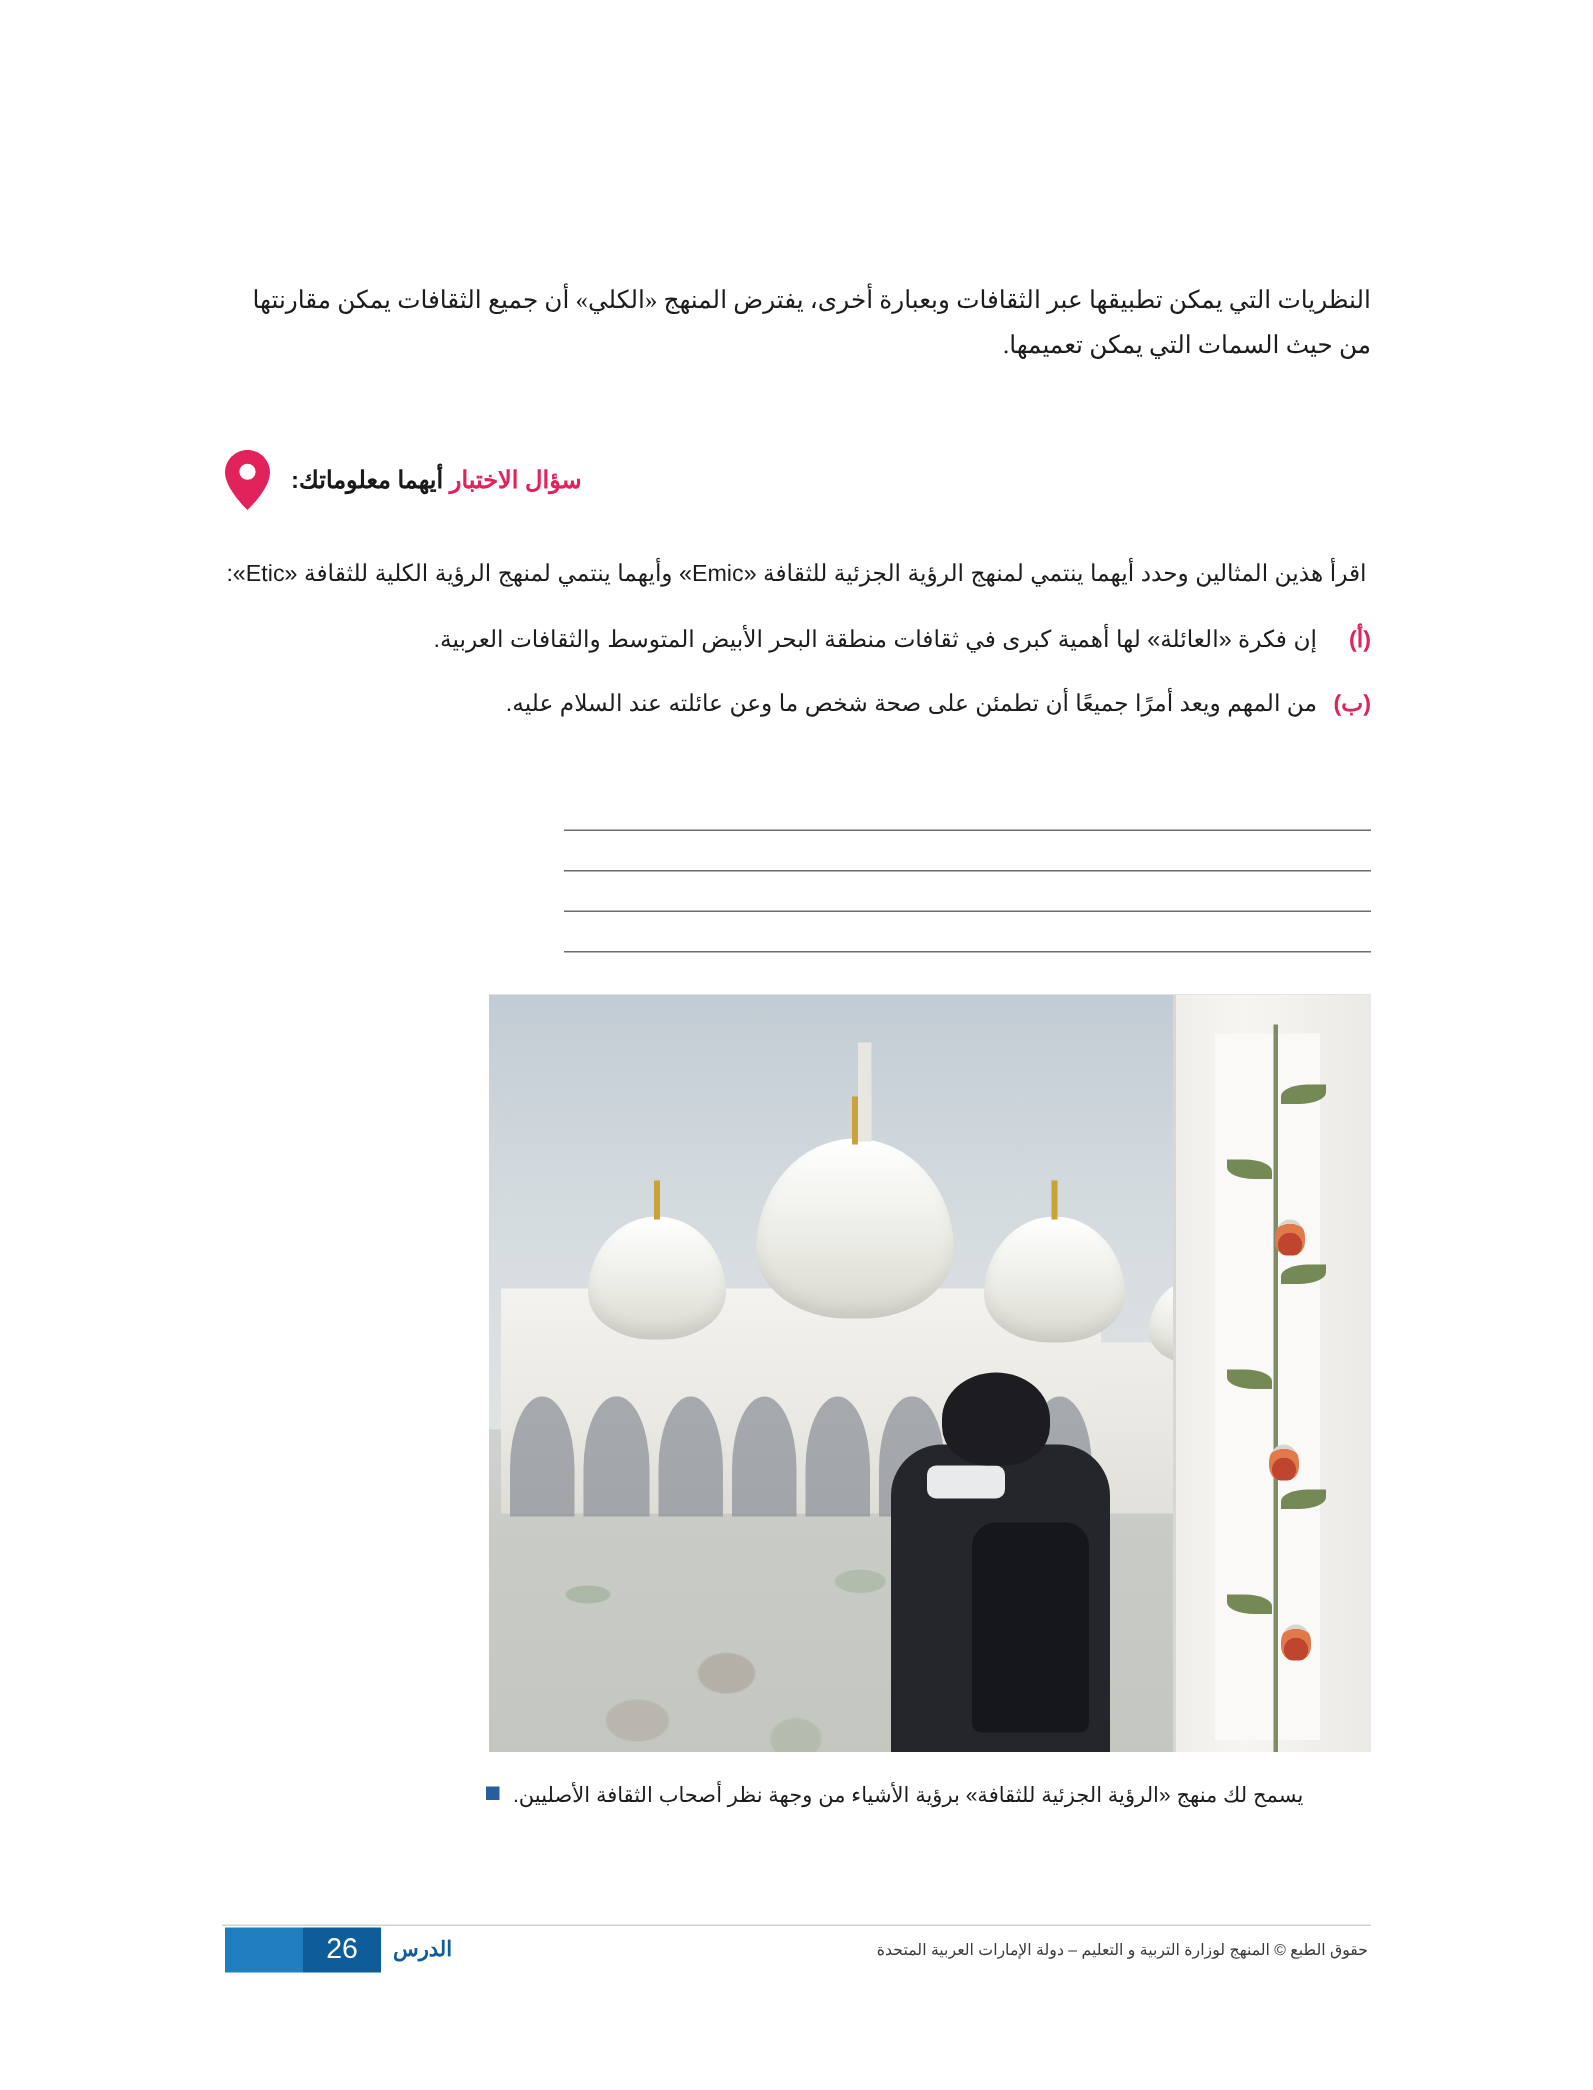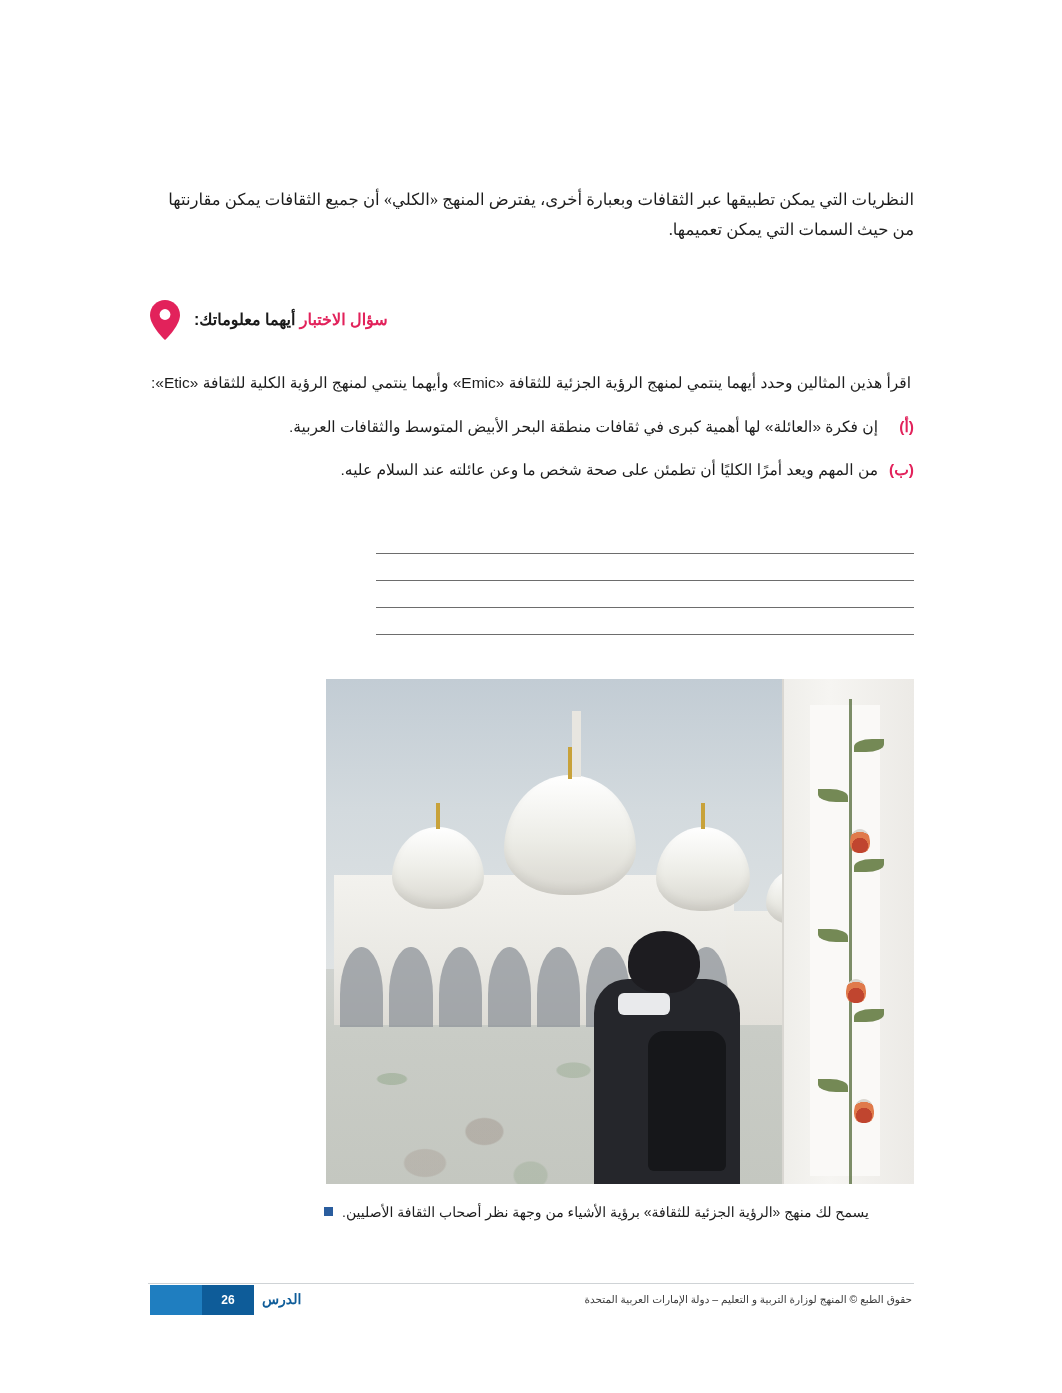--- a/index.html
+++ b/index.html
@@ -104,21 +104,21 @@
     width: 538px;
     margin-right: 0;
   }
   .answer-line {
     border-bottom: 1px solid #6d6d6d;
     height: 26px;
   }
 
   
   .figure {
-    margin-top: 44px;
+    margin-top: 28px;
     width: 596px;
   }
   .photo {
     width: 588px;
     height: 505px;
     position: relative;
     overflow: hidden;
     background: #cfd4d8;
     border: 0;
   }
@@ -337,22 +337,22 @@
     height: 30px;
   }
   .page-tab-bar {
     width: 52px;
     background: #1f7ec0;
   }
   .page-tab-num {
     width: 52px;
     background: #0e5c99;
     color: #ffffff;
-    font-size: 12px;
-    font-weight: bold;
+    font-size: 19px;
+    font-weight: normal;
     display: flex;
     align-items: center;
     justify-content: center;
   }
   .lesson-label {
     position: absolute;
     left: 262px;
     top: 8px;
     font-size: 14px;
     font-weight: bold;
@@ -388,21 +388,21 @@
 
     <div class="qbody">اقرأ هذين المثالين وحدد أيهما ينتمي لمنهج الرؤية الجزئية للثقافة «Emic» وأيهما ينتمي لمنهج الرؤية الكلية للثقافة «Etic»:</div>
 
     <div class="choices">
       <div class="choice">
         <span class="marker">(أ)</span>
         <span class="ctext">إن فكرة «العائلة» لها أهمية كبرى في ثقافات منطقة البحر الأبيض المتوسط والثقافات العربية.</span>
       </div>
       <div class="choice">
         <span class="marker">(ب)</span>
-        <span class="ctext">من المهم ويعد أمرًا الكليًا أن تطمئن على صحة شخص ما وعن عائلته عند السلام عليه.</span>
+        <span class="ctext">من المهم ويعد أمرًا جميعًا أن تطمئن على صحة شخص ما وعن عائلته عند السلام عليه.</span>
       </div>
     </div>
 
     <div class="answer-lines">
       <div class="answer-line"></div>
       <div class="answer-line"></div>
       <div class="answer-line"></div>
       <div class="answer-line"></div>
     </div>
 

